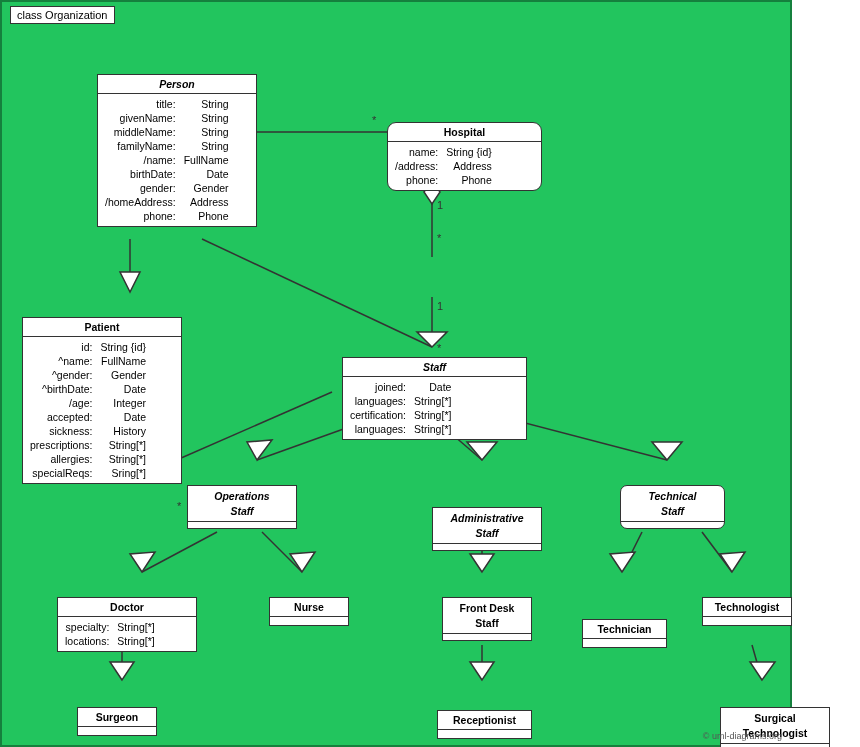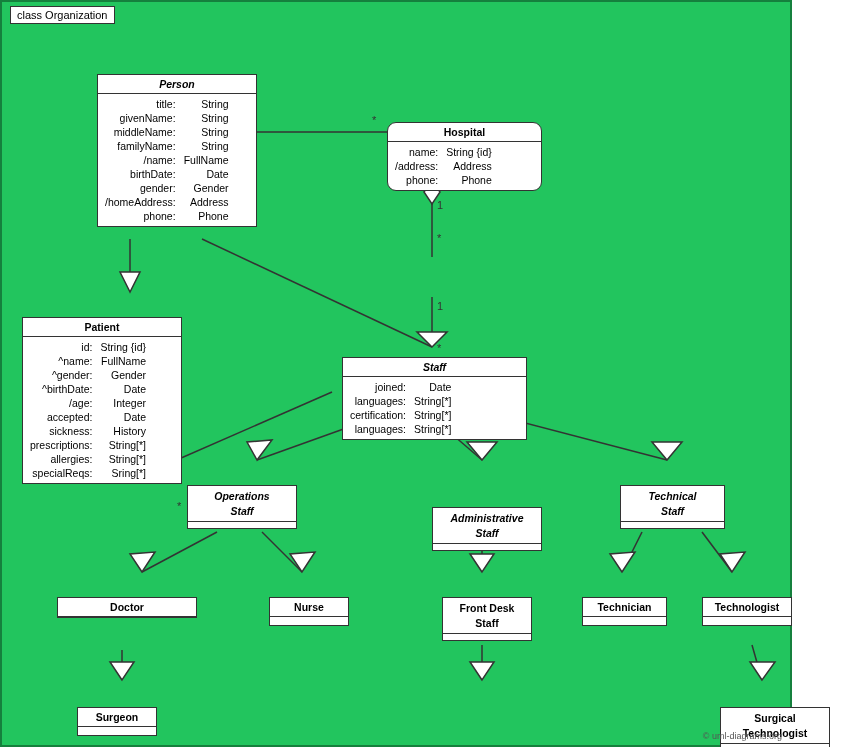--- a/index.html
+++ b/index.html
@@ -290,54 +290,72 @@
   <div class="uml-class" style="left:185px; top:458px; width:110px;">
     <div class="class-header" style="line-height:1.4;">Operations<br>Staff</div>
     <div class="class-body" style="min-height:4px;"></div>
   </div>
 
   <div class="uml-class" style="left:430px; top:480px; width:110px;">
     <div class="class-header" style="line-height:1.4;">Administrative<br>Staff</div>
     <div class="class-body" style="min-height:4px;"></div>
   </div>
 
-  <div class="uml-class" style="left:618px; top:458px; width:105px;">
+  <div class="uml-class" style="left:618px; top:458px; width:105px;border-radius:7px;">
     <div class="class-header" style="line-height:1.4;">Technical<br>Staff</div>
     <div class="class-body" style="min-height:4px;"></div>
   </div>
 
   <div class="uml-class" style="left:55px; top:570px; width:140px;">
     <div class="class-header normal">Doctor</div>
+    <div class="class-body">
+      <table>
+        <tbody>
+            <tr>
+              <td class="attr-name">specialty:</td>
+              <td>String[*]</td>
+            </tr>
+        <tr>
+              <td class="attr-name">locations:</td>
+              <td>String[*]</td>
+            </tr>
+      </tbody>
+        </table>
+    </div>
   </div>
 
   <div class="uml-class" style="left:267px; top:570px; width:80px;">
     <div class="class-header normal">Nurse</div>
     <div class="class-body" style="min-height:8px;"></div>
   </div>
 
   <div class="uml-class" style="left:440px; top:570px; width:90px;">
     <div class="class-header normal" style="line-height:1.4;">Front Desk<br>Staff</div>
     <div class="class-body" style="min-height:4px;"></div>
   </div>
 
-  <div class="uml-class" style="left:580px; top:570px; width:85px;">
+  <div class="uml-class" style="left:580px; top:592px; width:85px;">
     <div class="class-header normal">Technician</div>
     <div class="class-body" style="min-height:8px;"></div>
   </div>
 
   <div class="uml-class" style="left:700px; top:570px; width:90px;">
     <div class="class-header normal">Technologist</div>
     <div class="class-body" style="min-height:8px;"></div>
   </div>
 
   <div class="uml-class" style="left:75px; top:680px; width:80px;">
     <div class="class-header normal">Surgeon</div>
     <div class="class-body" style="min-height:8px;"></div>
   </div>
 
+  <div class="uml-class" style="left:435px; top:683px; width:95px;">
+    <div class="class-header normal">Receptionist</div>
+    <div class="class-body" style="min-height:8px;"></div>
+  </div>
 
   <div class="uml-class" style="left:718px; top:680px; width:110px;">
     <div class="class-header normal" style="line-height:1.4;">Surgical<br>Technologist</div>
     <div class="class-body" style="min-height:4px;"></div>
   </div>
 
   <div class="copyright">© uml-diagrams.org</div>
 </div>
 
 </body></html>

